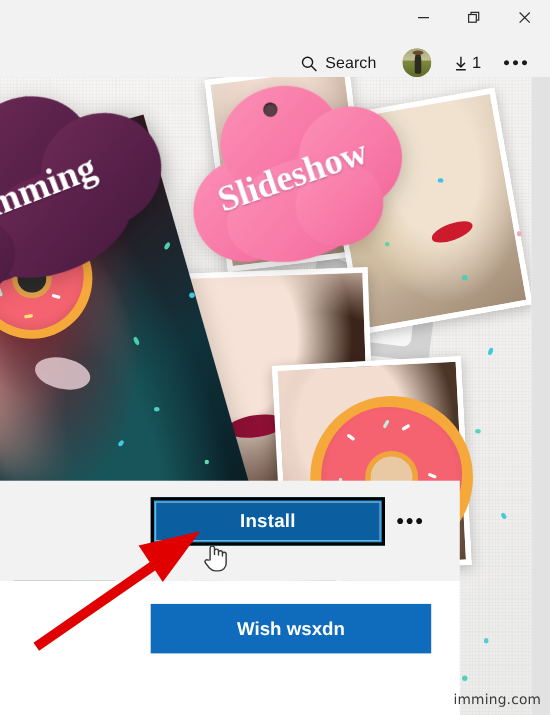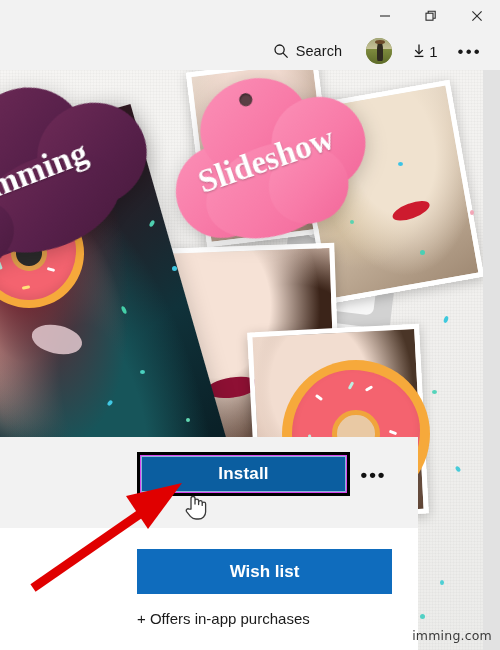--- a/index.html
+++ b/index.html
@@ -44,21 +44,21 @@
     cursor: default;
   }
   .win-btn svg { display: block; }
 
   
   .cmdrow {
     position: absolute;
     right: 8px; top: 32px;
     height: 38px;
     display: flex;
-    align-items: center;
+    align-items: flex-end;
     gap: 0;
   }
   .search-btn {
     display: flex;
     align-items: center;
     gap: 7px;
     padding: 4px 10px;
     cursor: default;
   }
   .search-btn .lbl {
@@ -390,21 +390,21 @@
     left: 0; top: 91px;
     width: 418px; height: 122px;
     background: #ffffff;
   }
 
   .install-wrap {
     position: absolute;
     left: 137px; top: 15px;
     width: 213px; height: 44px;
     border: 3px solid #000000;
-    background: #d946ef;
+    background: #0ea5e9;
   }
   .install-btn {
     position: absolute;
     inset: 1px;
     background: #0b5ea0;
     border: 1px solid #8fb6d6;
     color: #ffffff;
     font-size: 17px;
     font-weight: 700;
     display: flex;
@@ -576,23 +576,22 @@
     <div class="panel-bottom"></div>
 
     <div class="install-wrap">
       <div class="install-btn">Install</div>
     </div>
 
     <div class="more-btn">
       <span class="dots">•••</span>
     </div>
 
-    <div class="wish-btn">Wish list</div>
-
-    <div class="iap">+ Offers in-app purchases</div>
+    <div class="wish-btn">Wish wsxdn</div>
+
   </div>
 
   <div class="cursor">
     <svg width="24" height="30" viewBox="0 0 24 30">
       <path d="M7 17 L7 6.5 a2 2 0 0 1 4 0 L11 12 L11 9 a1.8 1.8 0 0 1 3.6 0 L14.6 12.6
                L14.6 10.4 a1.8 1.8 0 0 1 3.6 0 L18.2 13.4 L18.2 11.8 a1.7 1.7 0 0 1 3.4 0
                L21.6 20 a7 7 0 0 1 -7 7 L12 27 a7.5 7.5 0 0 1 -5.6 -2.6 L2.6 19.6
                a1.8 1.8 0 0 1 2.6 -2.4 Z" fill="#ffffff" stroke="#3a3a3a" stroke-width="1.3" stroke-linejoin="round"></path>
     </svg>
   </div>

